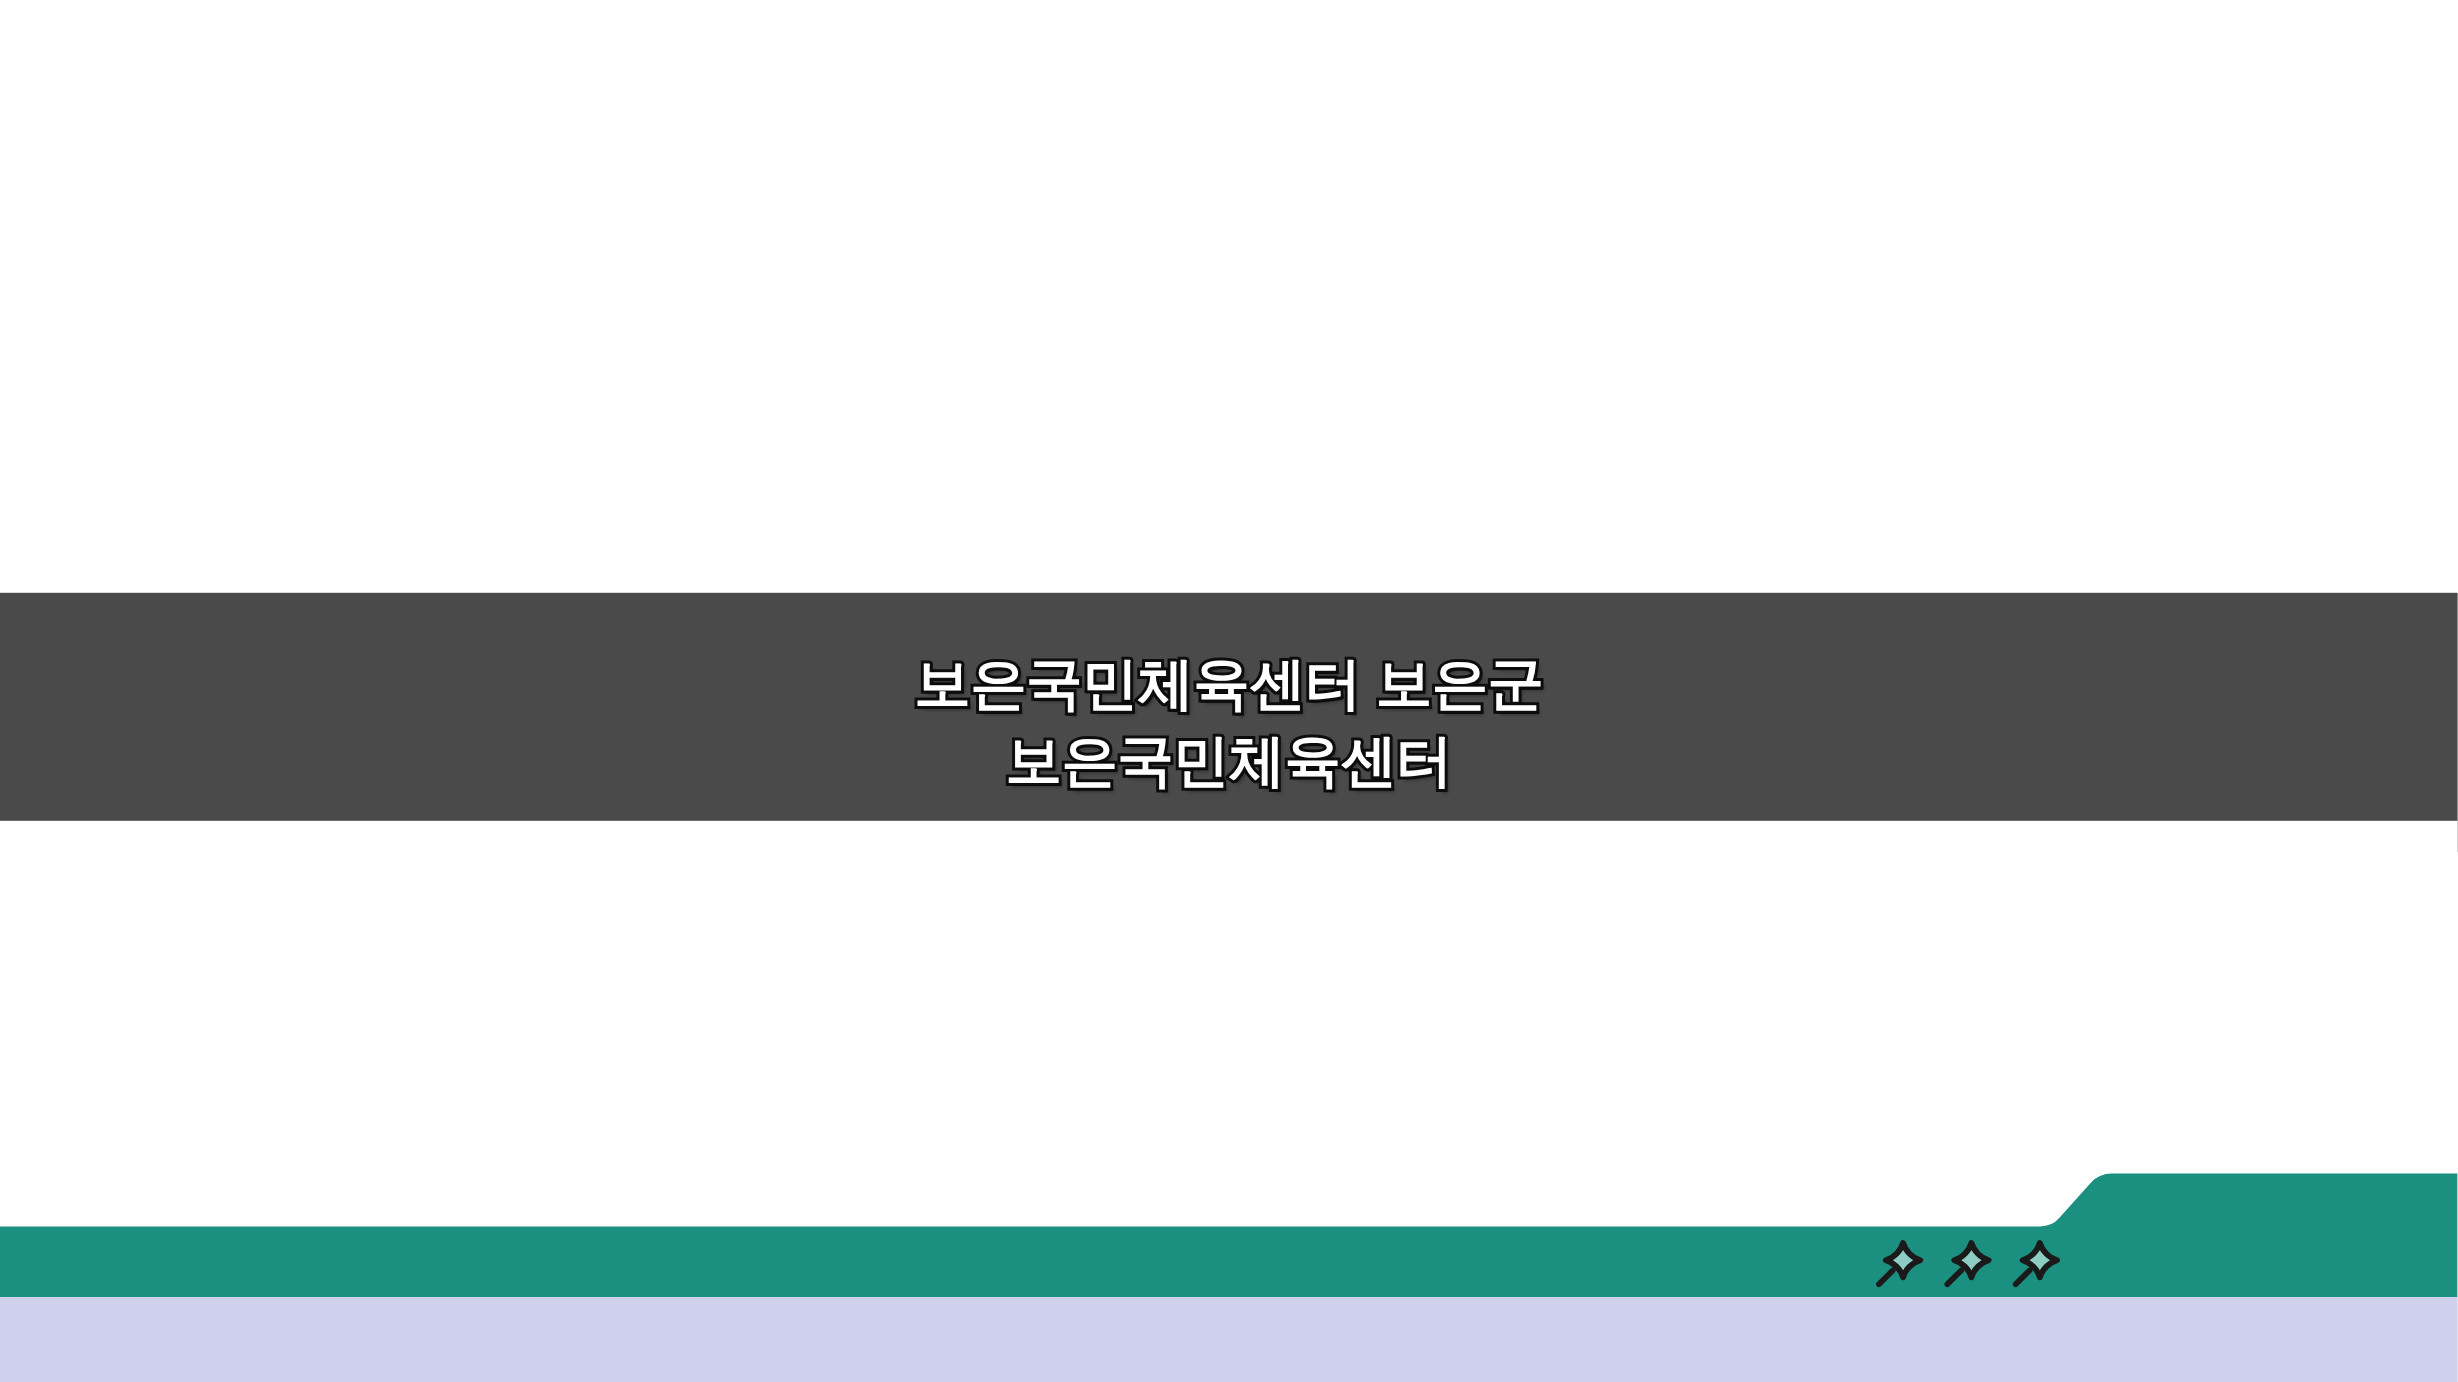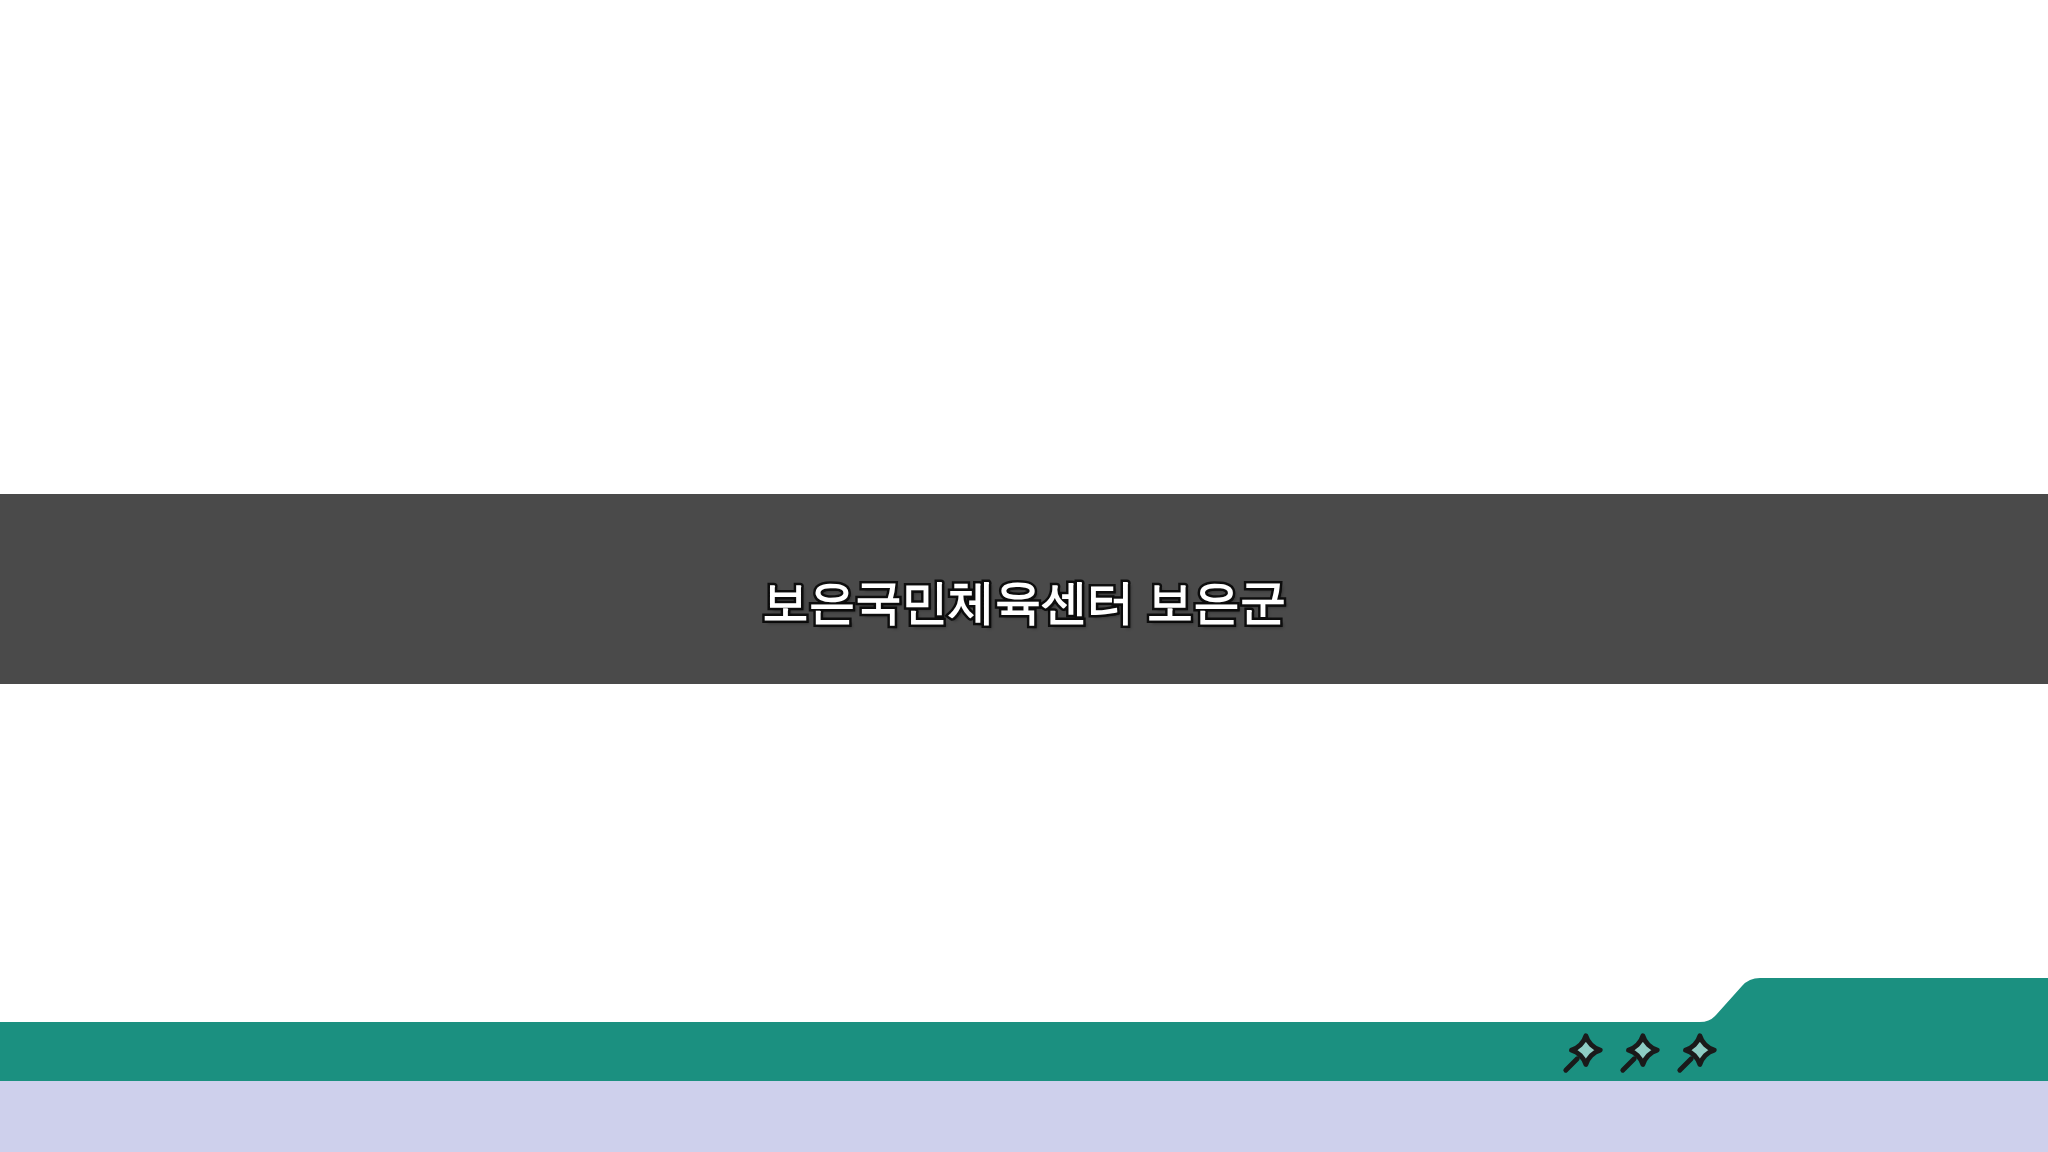--- a/index.html
+++ b/index.html
@@ -111,20 +111,21 @@
 </style>
 </head>
 <body>
 
 <div id="stage">
 
   <div id="canvas-top" class="blank-region"></div>
 
   <div id="title-banner">
     <div class="title-line">보은국민체육센터 보은군</div>
+    <div class="title-line">보은국민체육센터</div>
   </div>
 
   <div id="canvas-middle" class="blank-region"></div>
 
   <div id="footer-band">
     <svg width="2048" height="120" viewBox="0 0 2048 120" xmlns="http://www.w3.org/2000/svg">
       <path d="M 0 60
                L 1700 60
                Q 1710 60 1716 53
                L 1742 24

